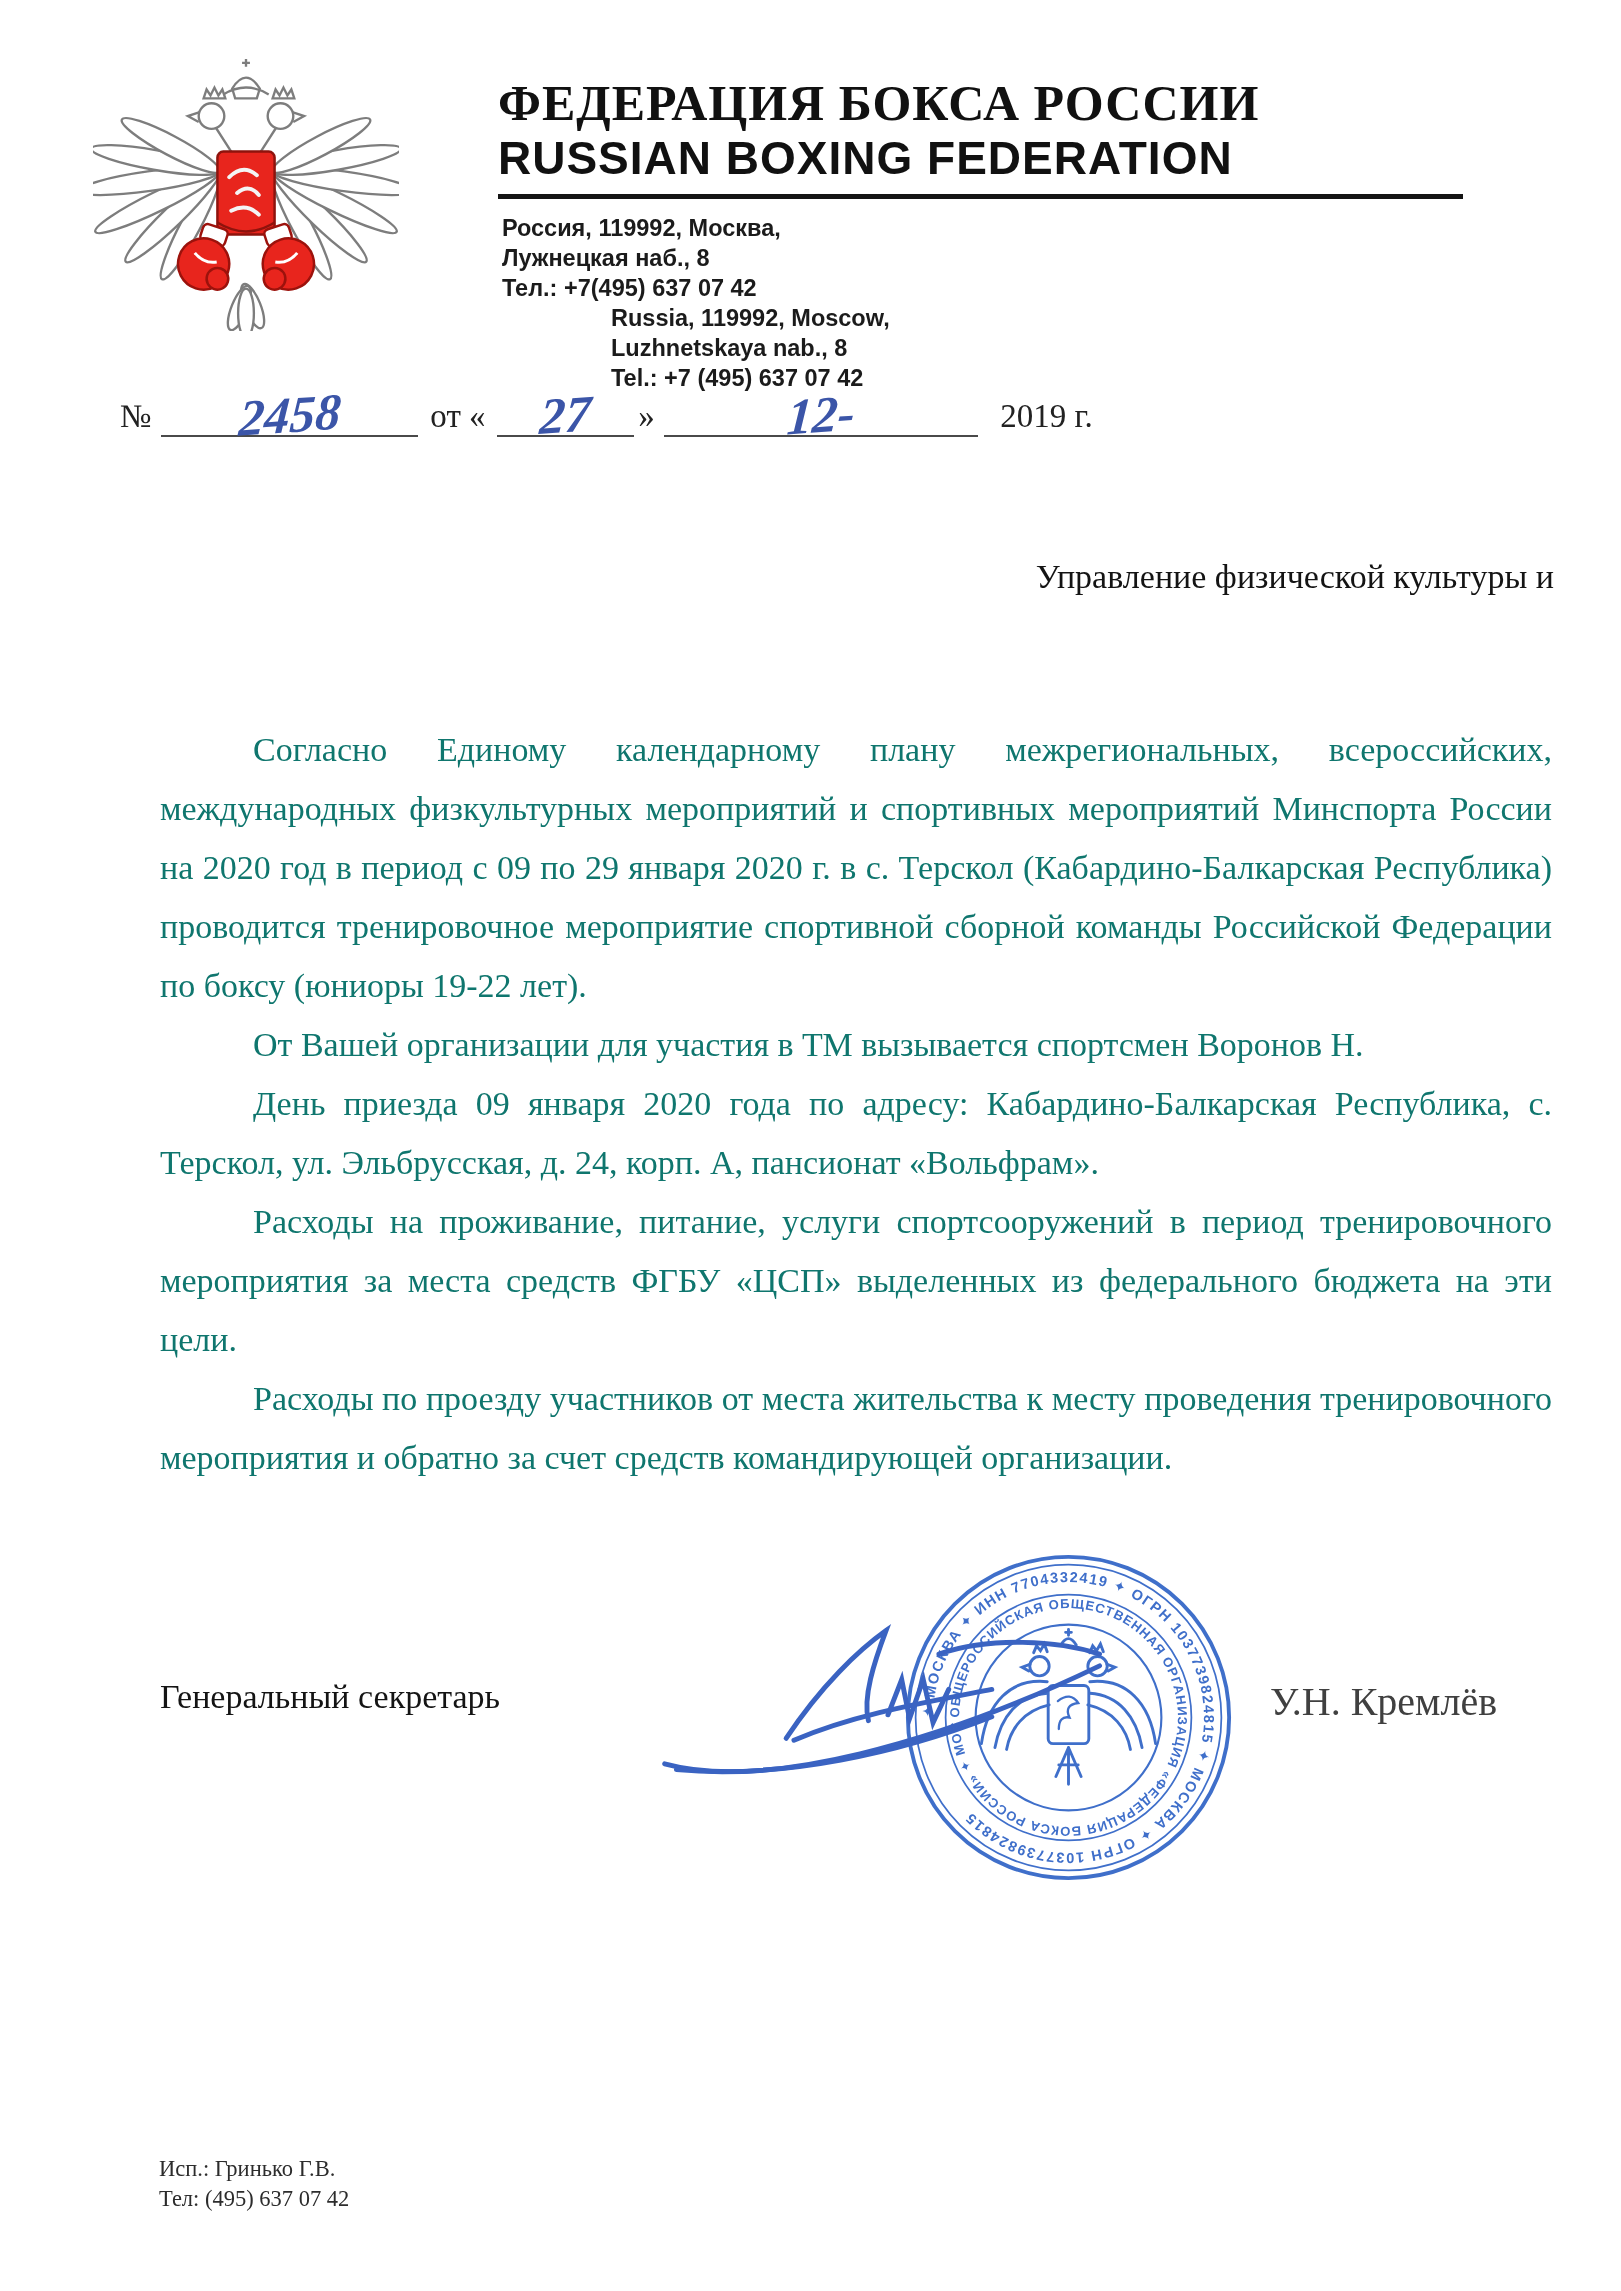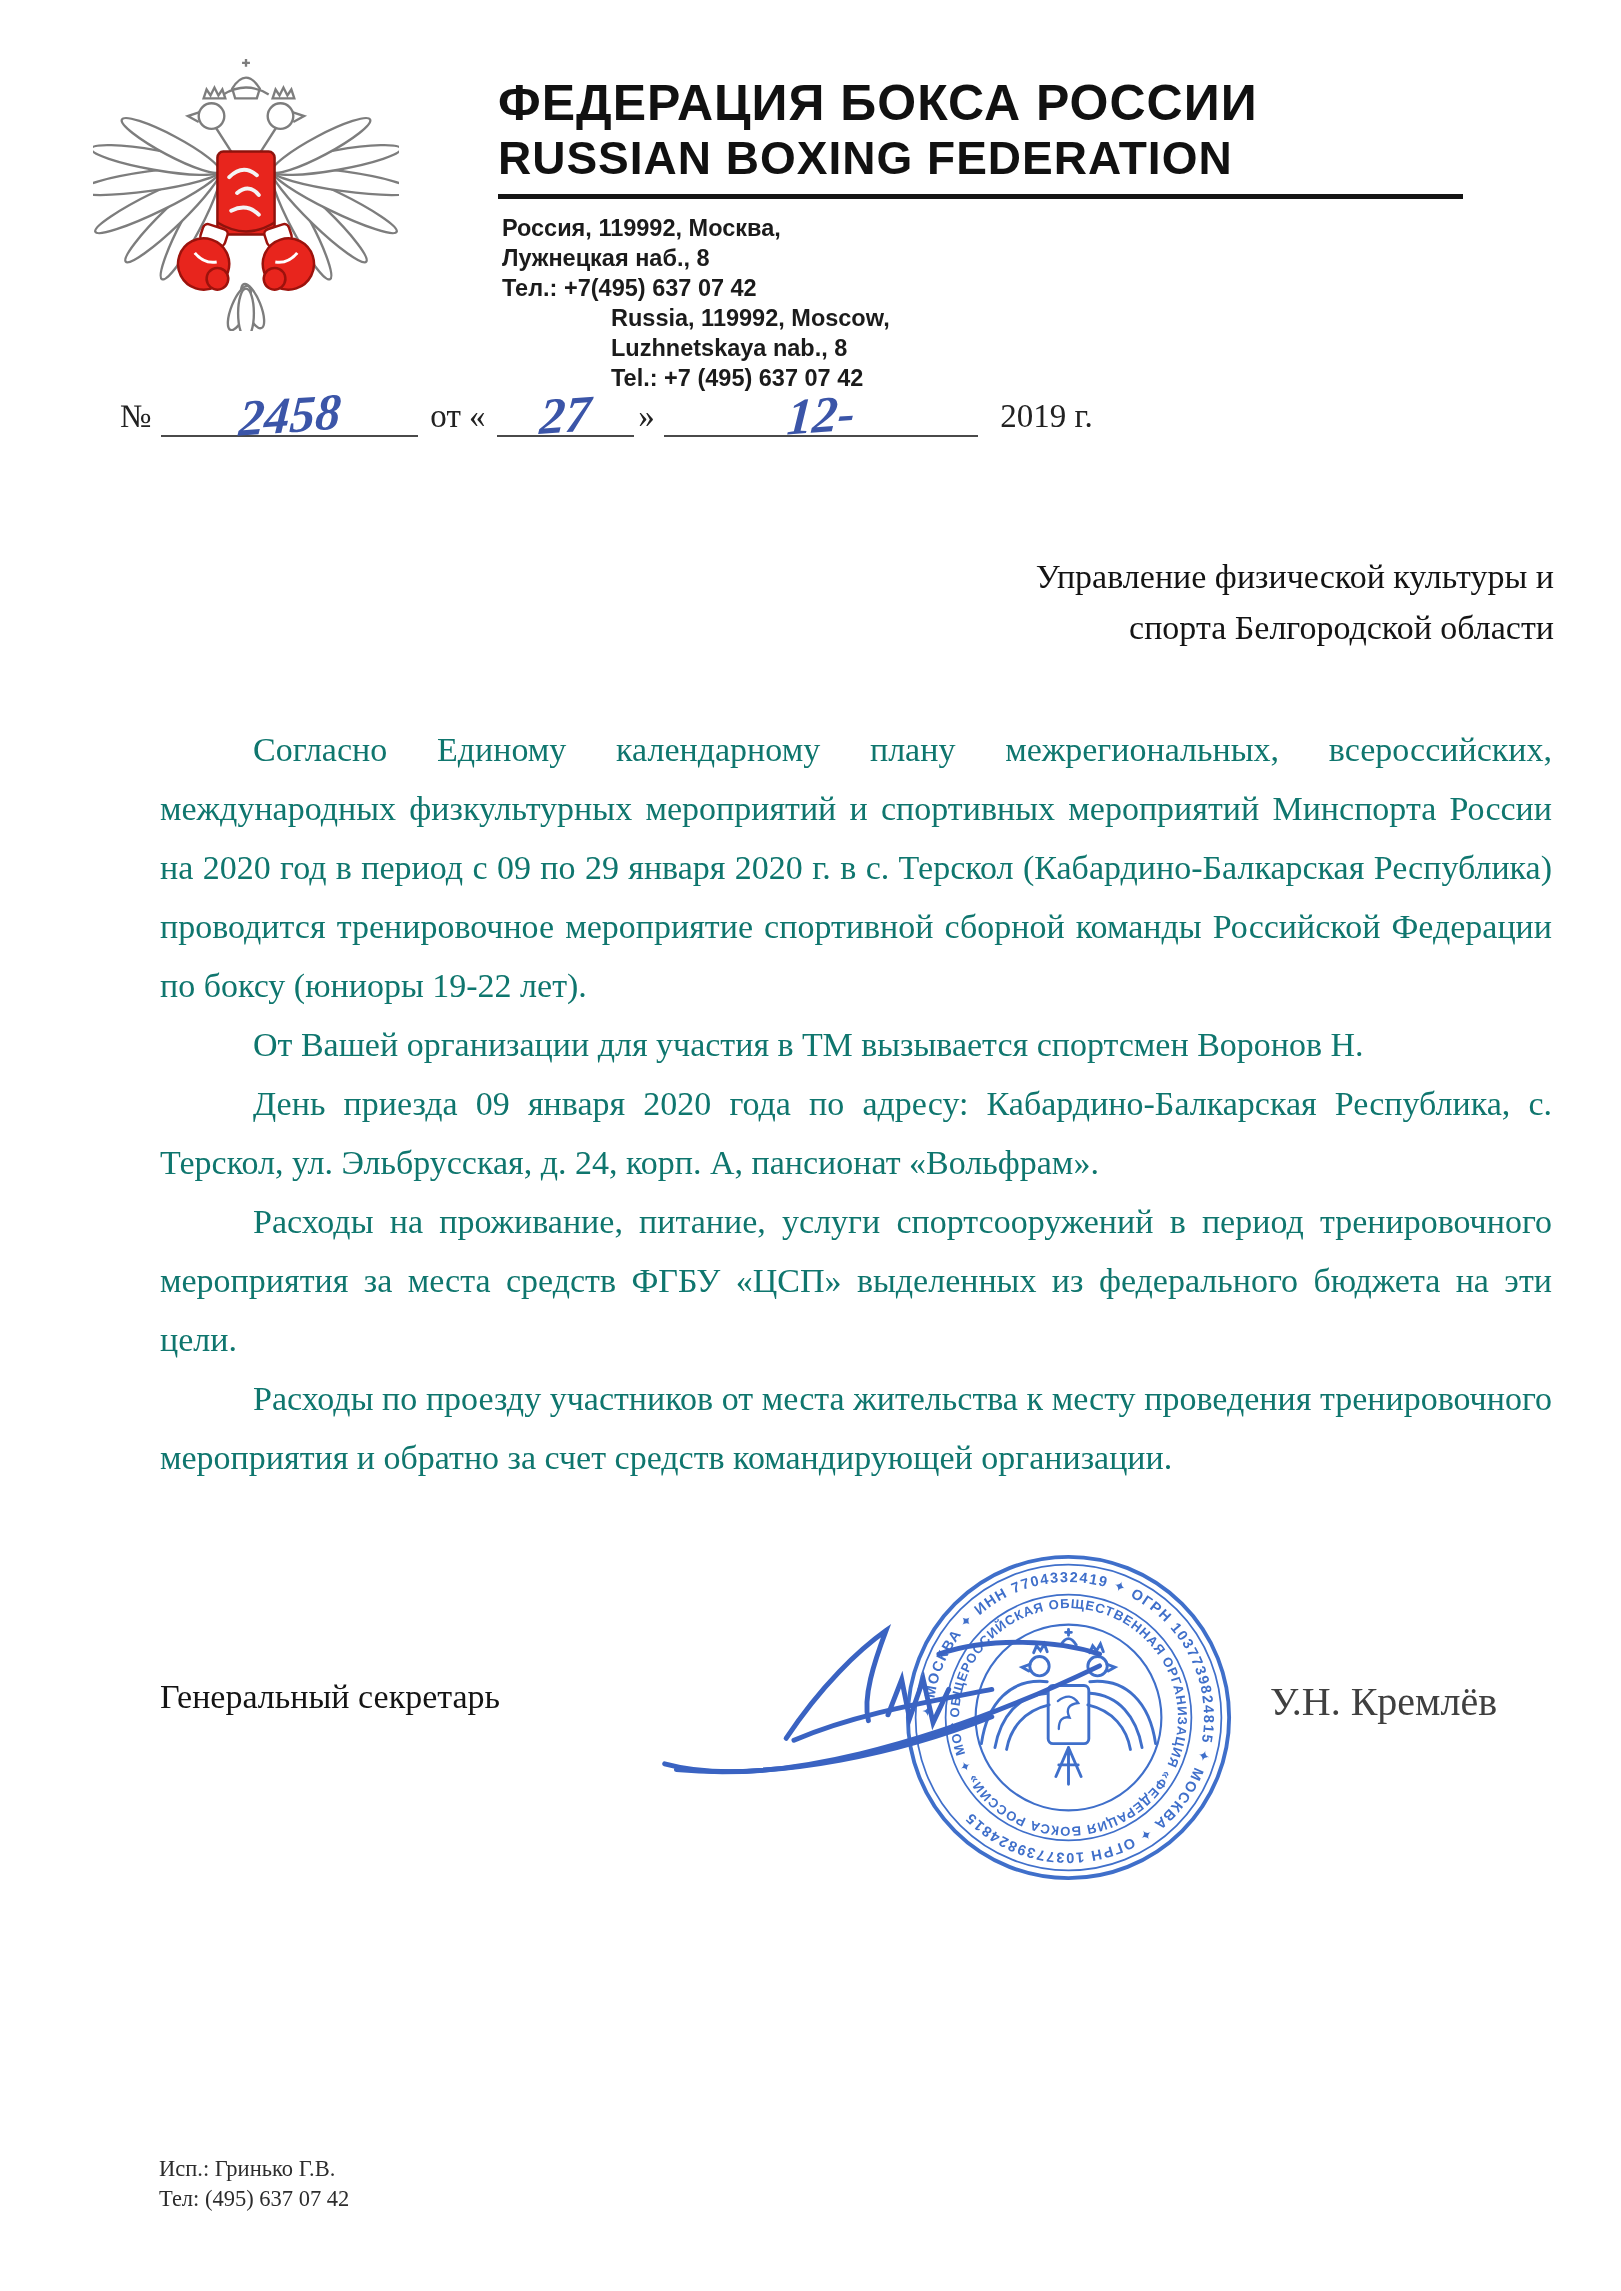--- a/index.html
+++ b/index.html
@@ -2,21 +2,21 @@
 <html><head>
 <meta charset="utf-8">
 <style>
   html,body{margin:0;padding:0;background:#e9e9e9;}
   .page{position:relative;width:1621px;height:2292px;background:#ffffff;overflow:hidden;
         font-family:"Liberation Serif","DejaVu Serif",serif;color:#161616;margin:0 auto;}
 
   
   .logo{position:absolute;left:93px;top:55px;width:306px;height:276px;}
   .head-right{position:absolute;left:498px;top:76px;width:970px;}
-  .title-ru{font-family:Liberation Sans, sans-serif;font-weight:800;
+  .title-ru{font-family:Liberation Serif, serif;font-weight:800;
             font-size:50px;line-height:55px;letter-spacing:1px;color:#111;white-space:nowrap;}
   .title-en{font-family:"Liberation Sans","DejaVu Sans",sans-serif;font-weight:800;
             font-size:46px;line-height:55px;letter-spacing:1px;color:#111;white-space:nowrap;}
   .rule{height:4.9px;background:#141414;margin-top:7.8px;width:965px;}
   .addr-row{display:flex;margin-top:14.7px;font-family:"Liberation Sans","DejaVu Sans",sans-serif;
             font-weight:700;font-size:23.5px;line-height:30px;color:#1b1b1b;flex-direction:column;}
   .addr-ru{width:402px;margin-left:3.9px;}
   .addr-en{margin-left:113px;}
 
   
@@ -174,21 +174,20 @@
     <span class="uline u1"><span class="hand">2458</span></span>
     <span class="ref-label"> от «</span>
     <span class="uline u2"><span class="hand">27</span></span>
     <span class="ref-label">»</span>
     <span class="uline u3"><span class="hand">12-</span></span>
     <span class="year"> 2019 г.</span>
   </div>
 
   <div class="recipient">
     <div>Управление физической культуры и</div>
-    <div>спорта Белгородской области</div>
   </div>
 
   <div class="body-text">
     <p>Согласно Единому календарному плану межрегиональных, всероссийских, международных физкультурных мероприятий и спортивных мероприятий Минспорта России на 2020 год в период с 09 по 29 января 2020 г. в с. Терскол (Кабардино-Балкарская Республика) проводится тренировочное мероприятие спортивной сборной команды Российской Федерации по боксу (юниоры 19-22 лет).</p>
     <p>От Вашей организации для участия в ТМ вызывается спортсмен Воронов Н.</p>
     <p>День приезда 09 января 2020 года по адресу: Кабардино-Балкарская Республика, с. Терскол, ул. Эльбрусская, д. 24, корп. А,  пансионат «Вольфрам».</p>
     <p>Расходы на проживание, питание, услуги спортсооружений в период тренировочного мероприятия за места средств ФГБУ «ЦСП» выделенных из федерального бюджета на эти цели.</p>
     <p>Расходы по проезду участников от места жительства к месту проведения тренировочного мероприятия и обратно за счет средств командирующей организации.</p>
   </div>
 

